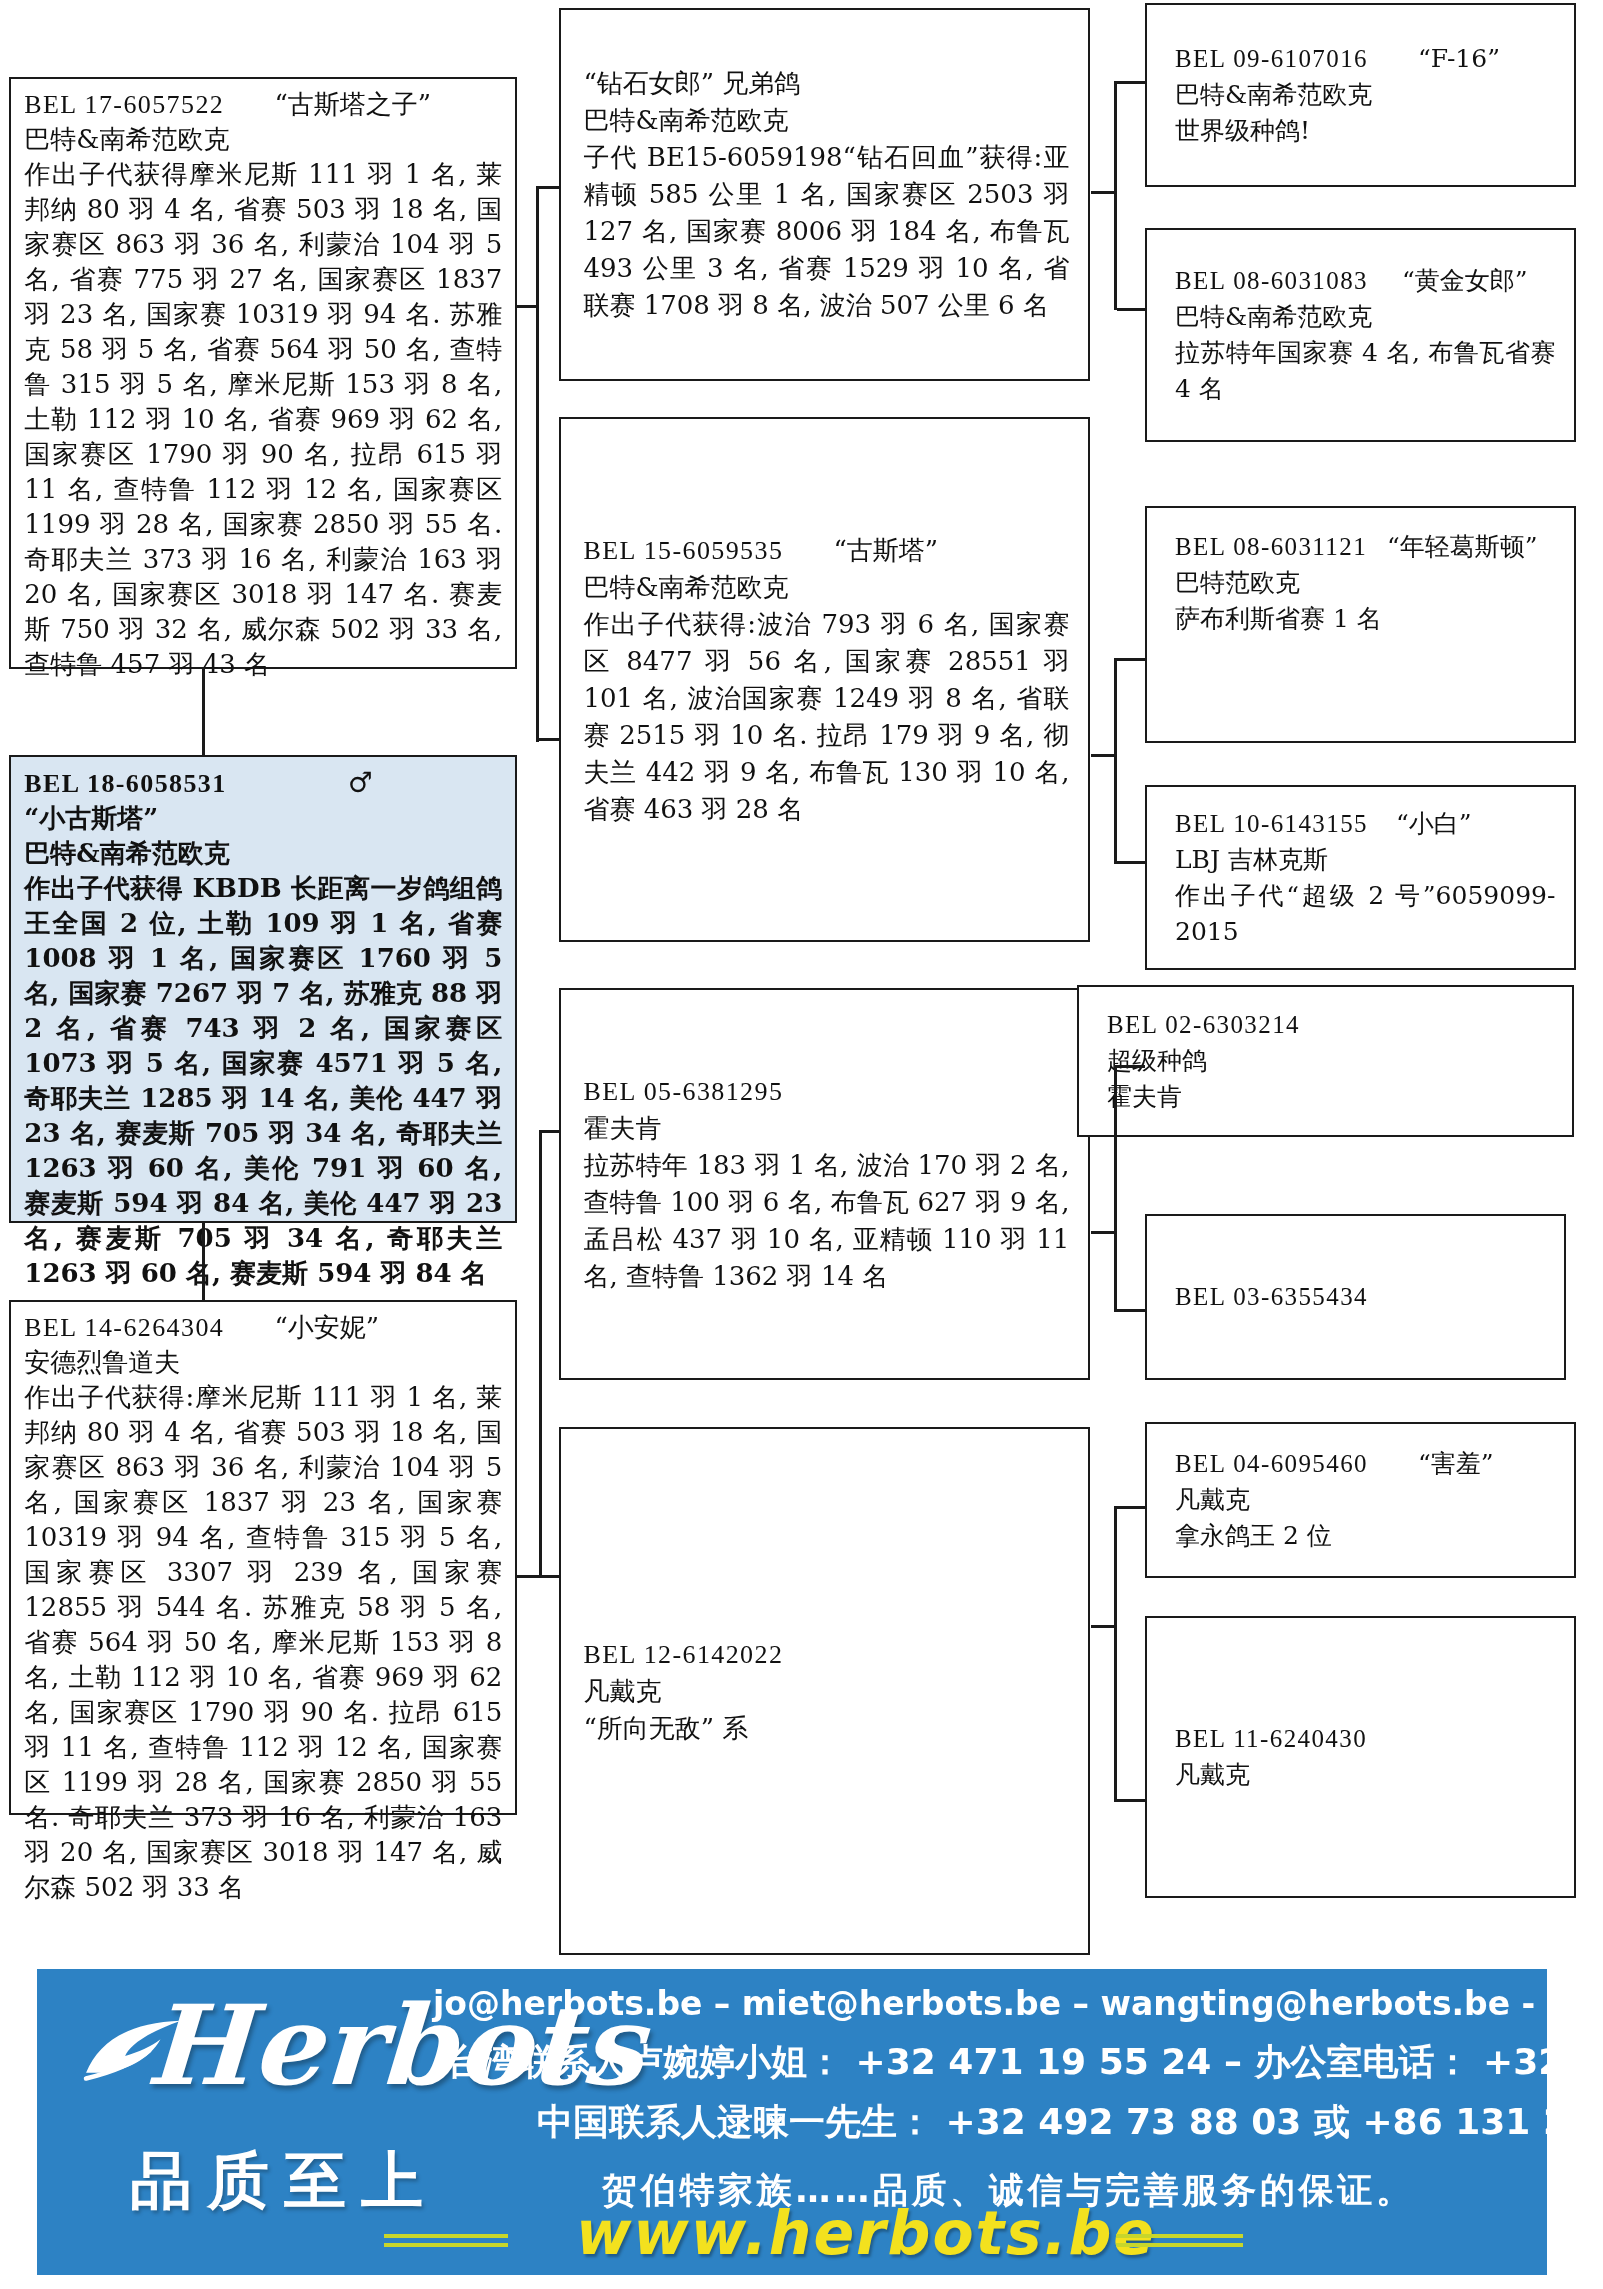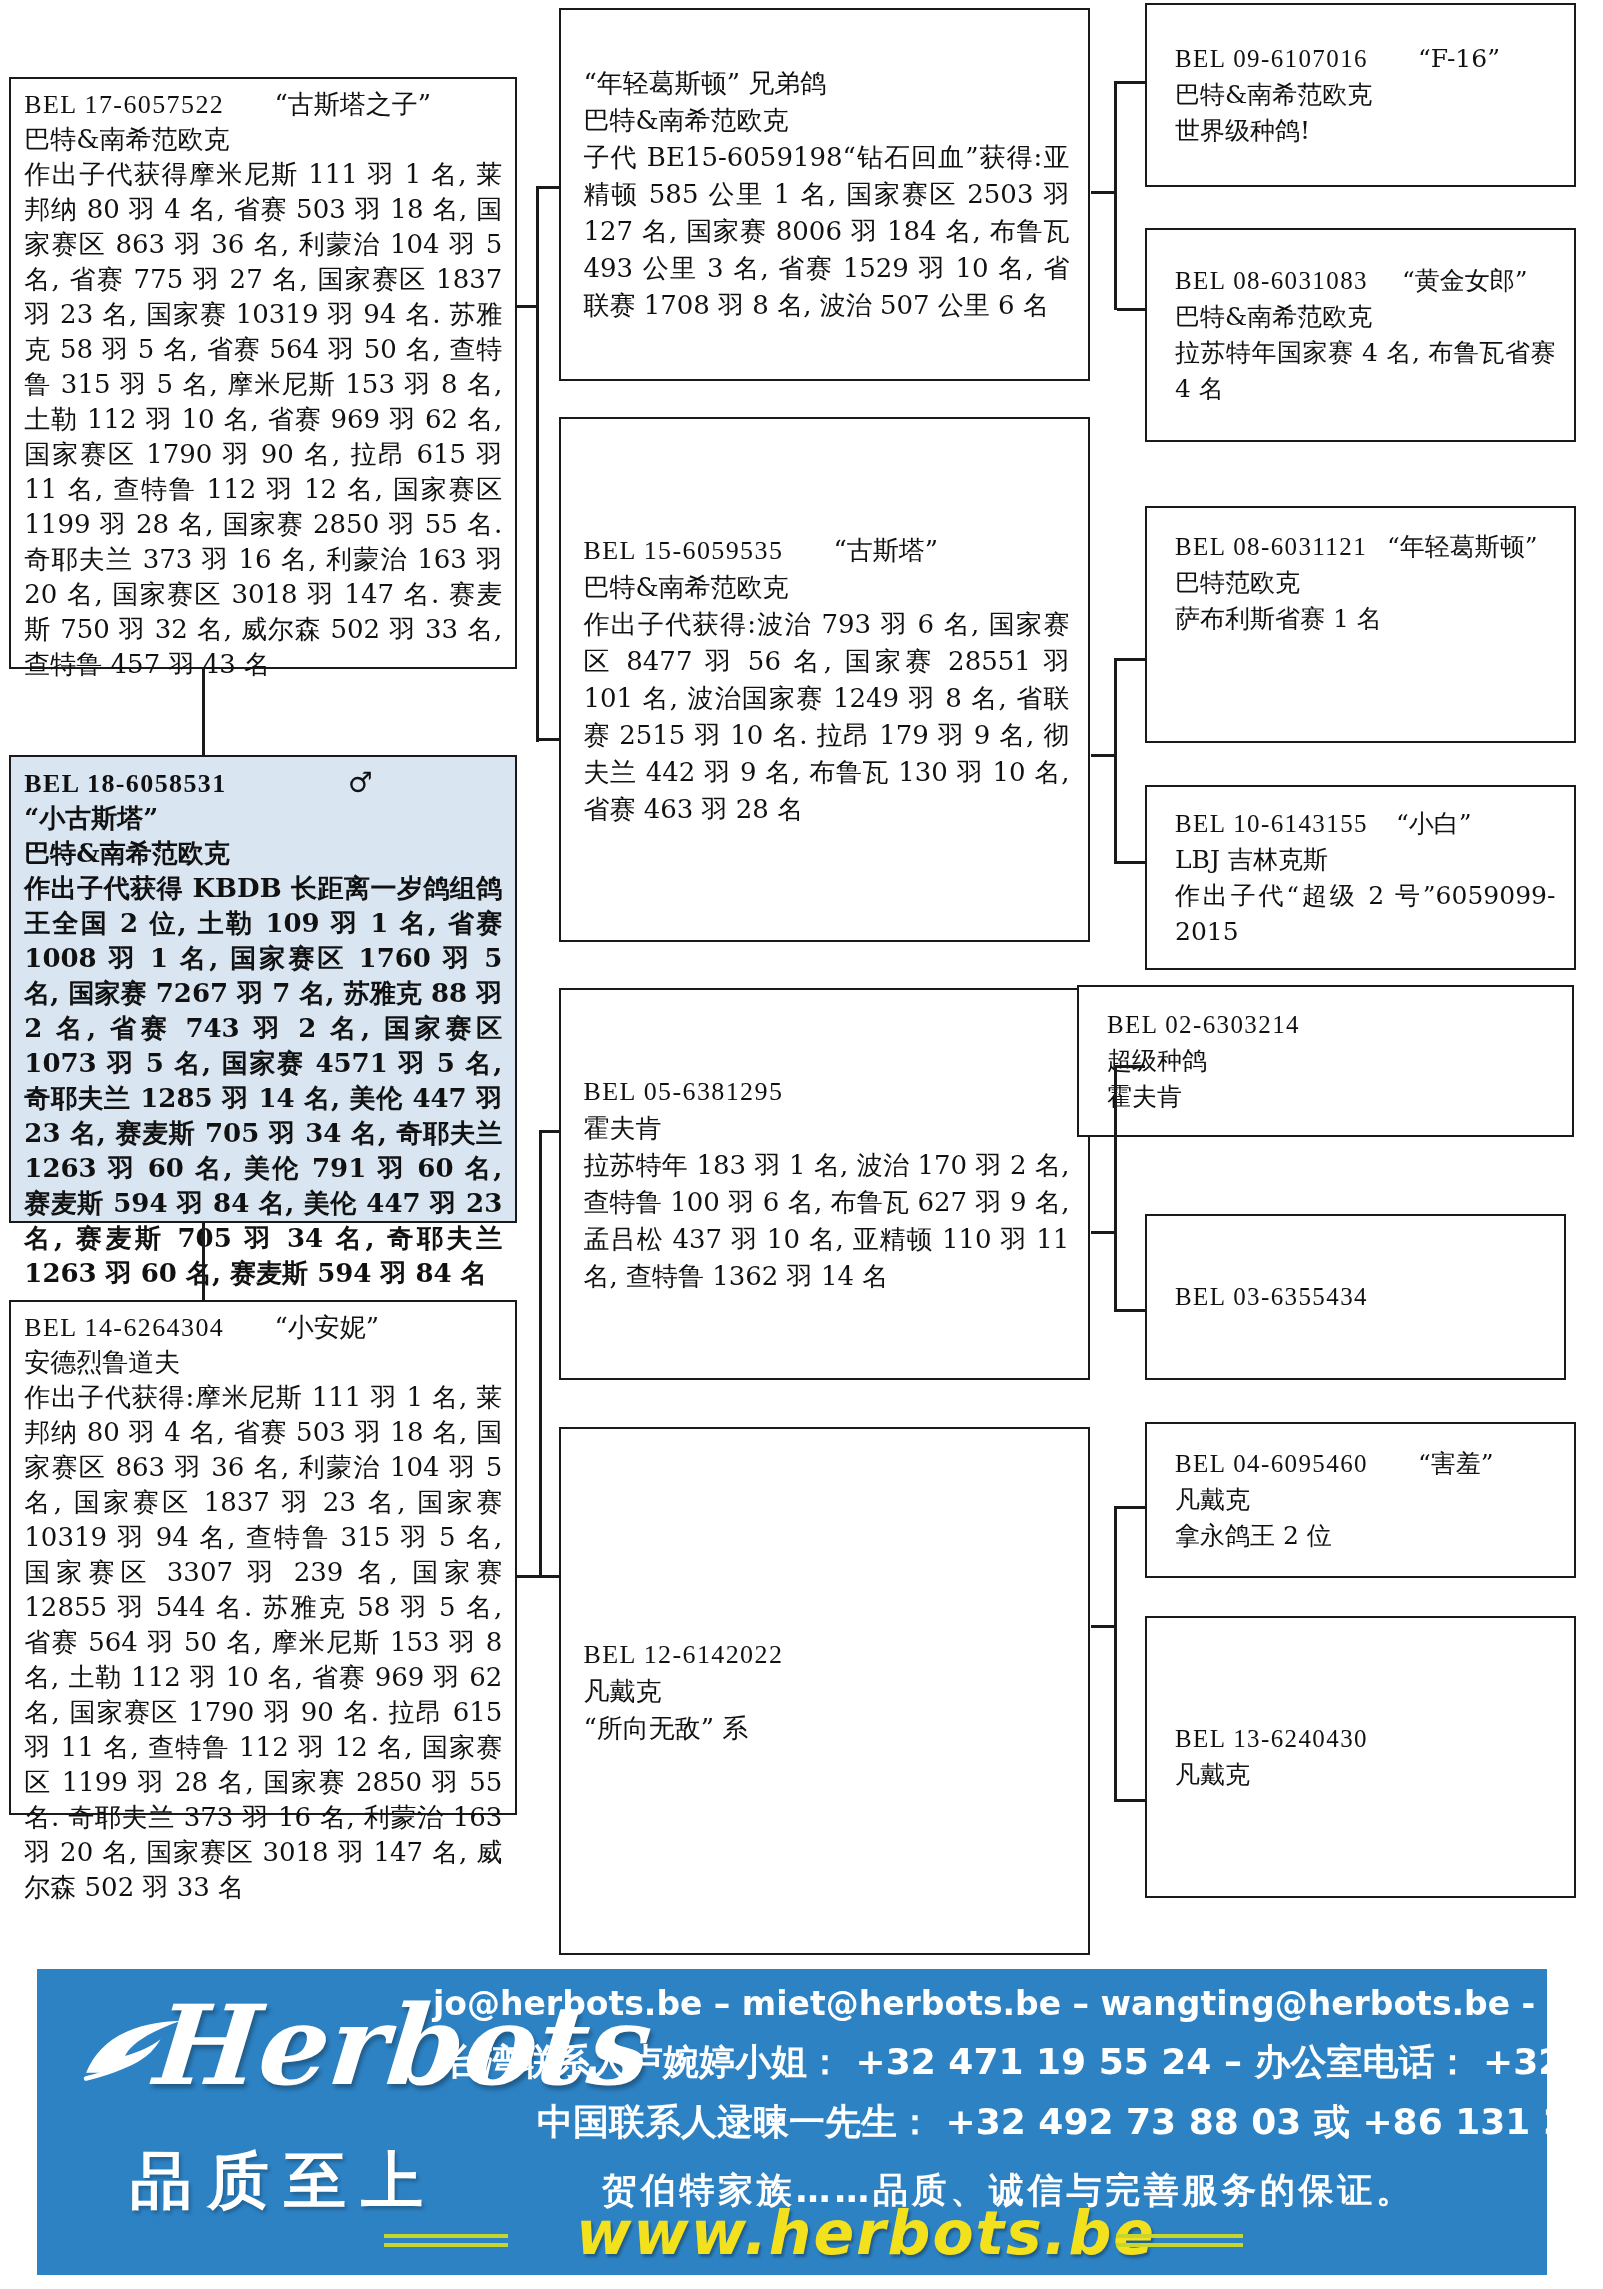--- a/index.html
+++ b/index.html
@@ -65,21 +65,21 @@
   <div class="pbox" style="left:9.3px;top:1300px;width:508px;height:515px;">
     <div class="trow">
       <span class="code">BEL 14-6264304</span>
       <span class="bname">“小安妮”</span>
     </div>
     <div class="bline">安德烈鲁道夫</div>
     <div class="bpara">作出子代获得:摩米尼斯 111 羽 1 名, 莱邦纳 80 羽 4 名, 省赛 503 羽 18 名, 国家赛区 863 羽 36 名, 利蒙治 104 羽 5 名, 国家赛区 1837 羽 23 名, 国家赛 10319 羽 94 名, 查特鲁 315 羽 5 名, 国家赛区 3307 羽 239 名, 国家赛 12855 羽 544 名. 苏雅克 58 羽 5 名, 省赛 564 羽 50 名, 摩米尼斯 153 羽 8 名, 土勒 112 羽 10 名, 省赛 969 羽 62 名, 国家赛区 1790 羽 90 名. 拉昂 615 羽 11 名, 查特鲁 112 羽 12 名, 国家赛区 1199 羽 28 名, 国家赛 2850 羽 55 名. 奇耶夫兰 373 羽 16 名, 利蒙治 163 羽 20 名, 国家赛区 3018 羽 147 名, 威尔森 502 羽 33 名</div>
   </div>
 
   <div class="pbox mcol center" style="left:559px;top:7.5px;width:531px;height:373px;">
-    <div class="bline">“年轻葛斯顿” 兄弟鸽</div>
+    <div class="bline">“钻石女郎” 兄弟鸽</div>
     <div class="bline">巴特&amp;南希范欧克</div>
     <div class="bpara">子代 BE15-6059198“钻石回血”获得:亚精顿 585 公里 1 名, 国家赛区 2503 羽 127 名, 国家赛 8006 羽 184 名, 布鲁瓦 493 公里 3 名, 省赛 1529 羽 10 名, 省联赛 1708 羽 8 名, 波治 507 公里 6 名</div>
   </div>
 
   <div class="pbox mcol center" style="left:559px;top:417px;width:531px;height:525px;">
     <div class="trow">
       <span class="code">BEL 15-6059535</span>
       <span class="bname">“古斯塔”</span>
     </div>
     <div class="bline">巴特&amp;南希范欧克</div>
@@ -156,21 +156,21 @@
     <div class="trow">
       <span class="code">BEL 04-6095460</span>
       <span class="bname">“害羞”</span>
     </div>
     <div class="bline">凡戴克</div>
     <div class="bline">拿永鸽王 2 位</div>
   </div>
 
   <div class="pbox rcol center" style="left:1145px;top:1616px;width:431px;height:282px;">
     <div class="trow">
-      <span class="code">BEL 13-6240430</span>
+      <span class="code">BEL 11-6240430</span>
     </div>
     <div class="bline">凡戴克</div>
   </div>
 
   <div class="vl" style="left:202px;top:669px;height:86px;"></div>
   <div class="vl" style="left:202px;top:1223px;height:77px;"></div>
 
   <div class="hl" style="left:517px;top:305px;width:21.4px;"></div>
   <div class="vl" style="left:536px;top:186px;height:556px;"></div>
   <div class="hl" style="left:539px;top:186px;width:20.5px;"></div>

